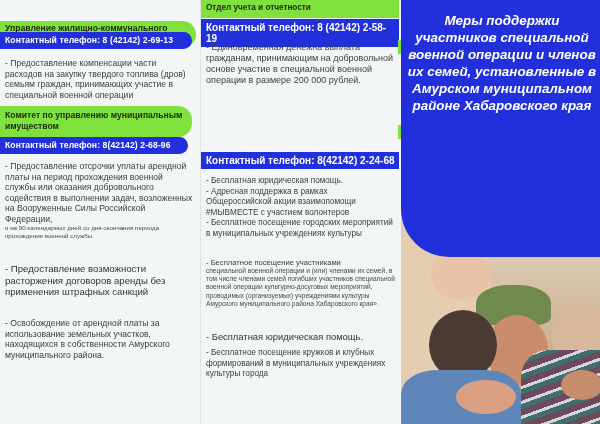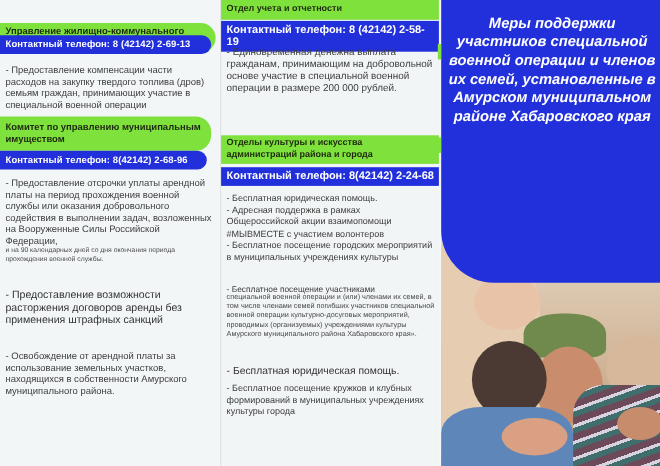--- a/index.html
+++ b/index.html
@@ -75,23 +75,20 @@
   <div class="abs" style="top:0;">
     <div class="bar-green" style="padding-top:3px;padding-bottom:4px;">Отдел учета и отчетности</div>
   </div>
   <div class="abs" style="top:19px;">
     <div class="bar-blue">Контактный телефон: 8 (42142) 2-58-19</div>
   </div>
   <div class="abs" style="top:42px;">
     <div class="txt" style="font-size:9px;line-height:11px;">- Единовременная денежна выплата гражданам, принимающим на добровольной основе участие в специальной военной операции в размере 200 000 рублей.</div>
   </div>
 
-  <div class="abs" style="top:123px;">
-    <div class="bar-green">Отделы культуры и искусства администраций района и города</div>
-  </div>
   <div class="abs" style="top:152px;">
     <div class="bar-blue">Контактный телефон: 8(42142) 2-24-68</div>
   </div>
   <div class="abs" style="top:176px;">
     <div class="txt" style="font-size:8.2px;line-height:10.5px;">- Бесплатная юридическая помощь.</div>
     <div class="txt" style="font-size:8.2px;line-height:10.5px;">- Адресная поддержка в рамках Общероссийской акции взаимопомощи #МЫВМЕСТЕ с участием волонтеров</div>
     <div class="txt" style="font-size:8.2px;line-height:10.5px;">- Бесплатное посещение городских мероприятий в муниципальных учреждениях культуры</div>
   </div>
   <div class="abs" style="top:258px;">
     <div class="txt" style="font-size:7.6px;line-height:9px;">- Бесплатное посещение участниками</div>

